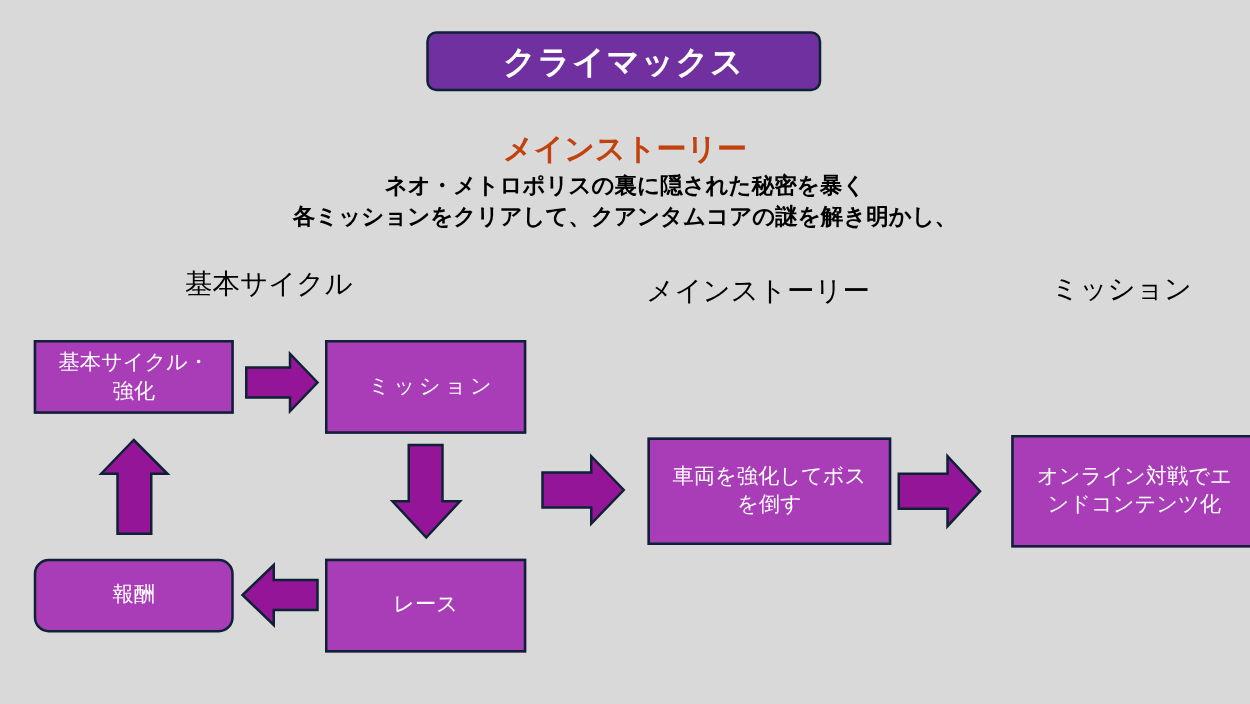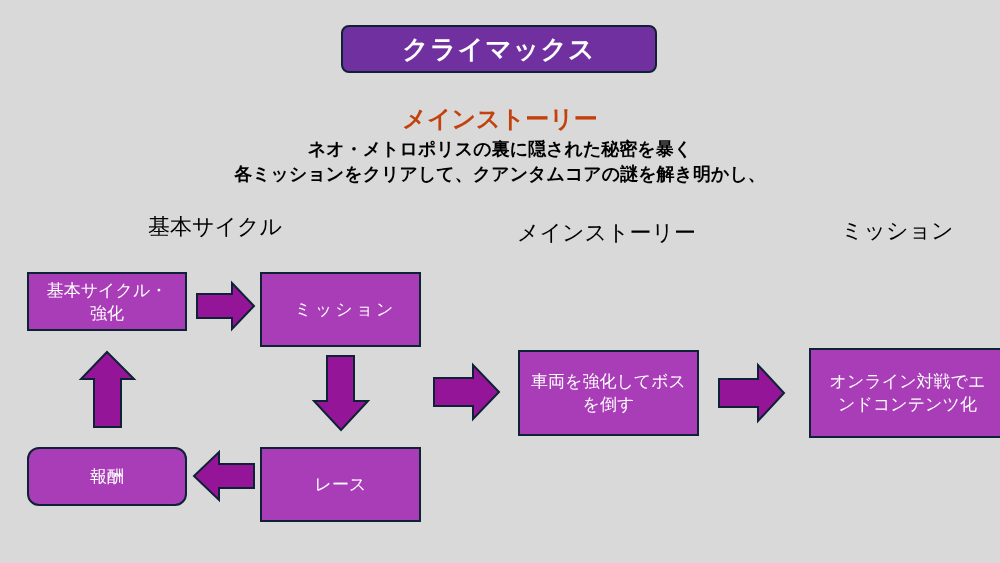--- a/index.html
+++ b/index.html
@@ -108,21 +108,21 @@
 <div class="node" style="left:260px; top:272px; width:161px; height:75px; letter-spacing:3px;padding-left:20px;">
   <span>ミッション</span>
 </div>
 <div class="node" style="left:260px; top:447px; width:161px; height:75px;">
   <span>レース</span>
 </div>
 <div class="node" style="left:27px; top:447px; width:160px; height:59px;border-radius:12px;">
   <span>報酬</span>
 </div>
 
-<div class="node" style="left:518px; top:350px; width:181px; height:86px;">
+<div class="node" style="left:518px; top:350px; width:195px; height:86px;">
   <span>車両を強化してボスを倒す</span>
 </div>
 <div class="node" style="left:794px; top:348px; width:197px; height:90px;margin-left:15px;">
   <span>オンライン対戦でエンドコンテンツ化</span>
 </div>
 
 <svg class="arrow" style="left:196px; top:282px;" width="60" height="48" viewBox="0 0 60 48">
   <polygon points="1,12 36,12 36,1 58,24 36,47 36,36 1,36"></polygon>
 </svg>
 

